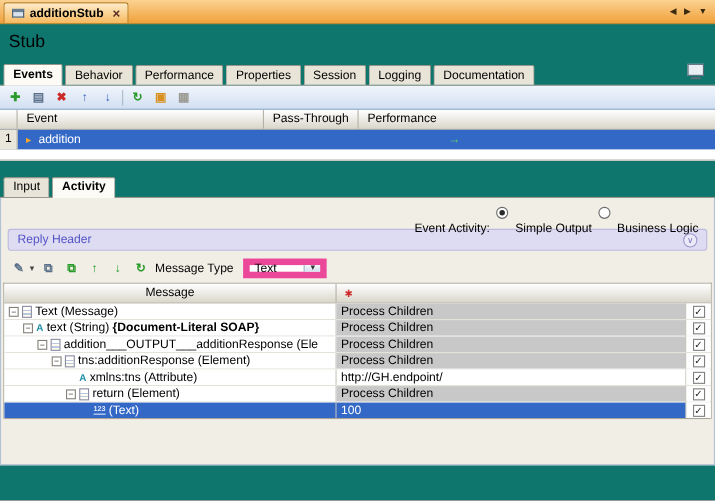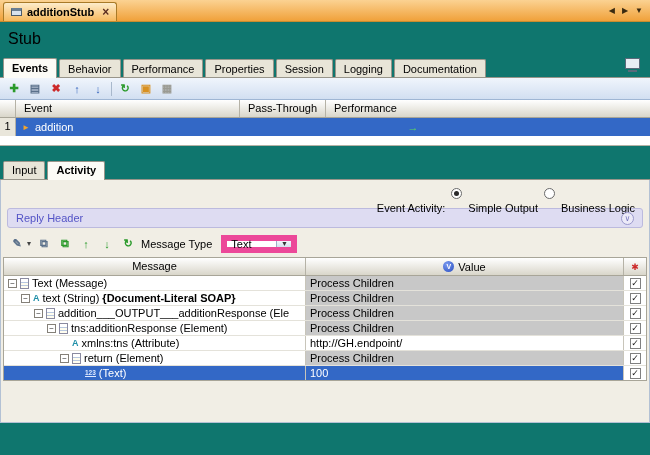--- a/index.html
+++ b/index.html
@@ -221,24 +221,20 @@
         <span class="cv">Text</span>
         <span class="cbtn">
             <i style="font-style:normal">▼</i>
           </span>
       </div>
     </div>
 
     <div class="ttable">
       <div class="thead">
         <div class="th-msg">Message</div>
-        <div class="th-val">
-          <span class="vbadge">V</span>
-          <span>Value</span>
-        </div>
         <div class="th-chk">
           <span>✱</span>
         </div>
       </div>
 
       <div class="trow">
         <div class="tmsg ind0">
           <span class="expand">−</span>
           <span class="doc"></span>
           <span>Text (Message)</span>

